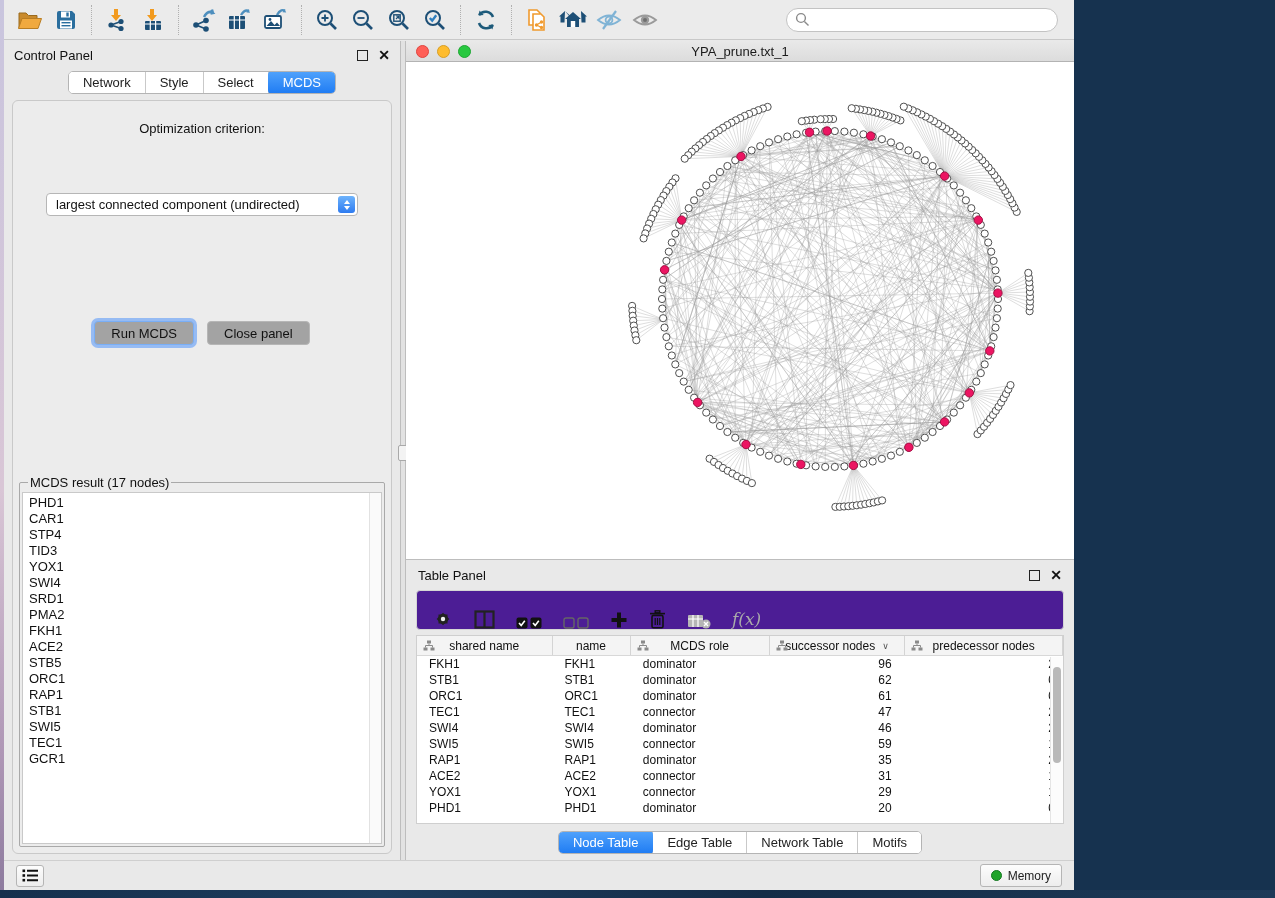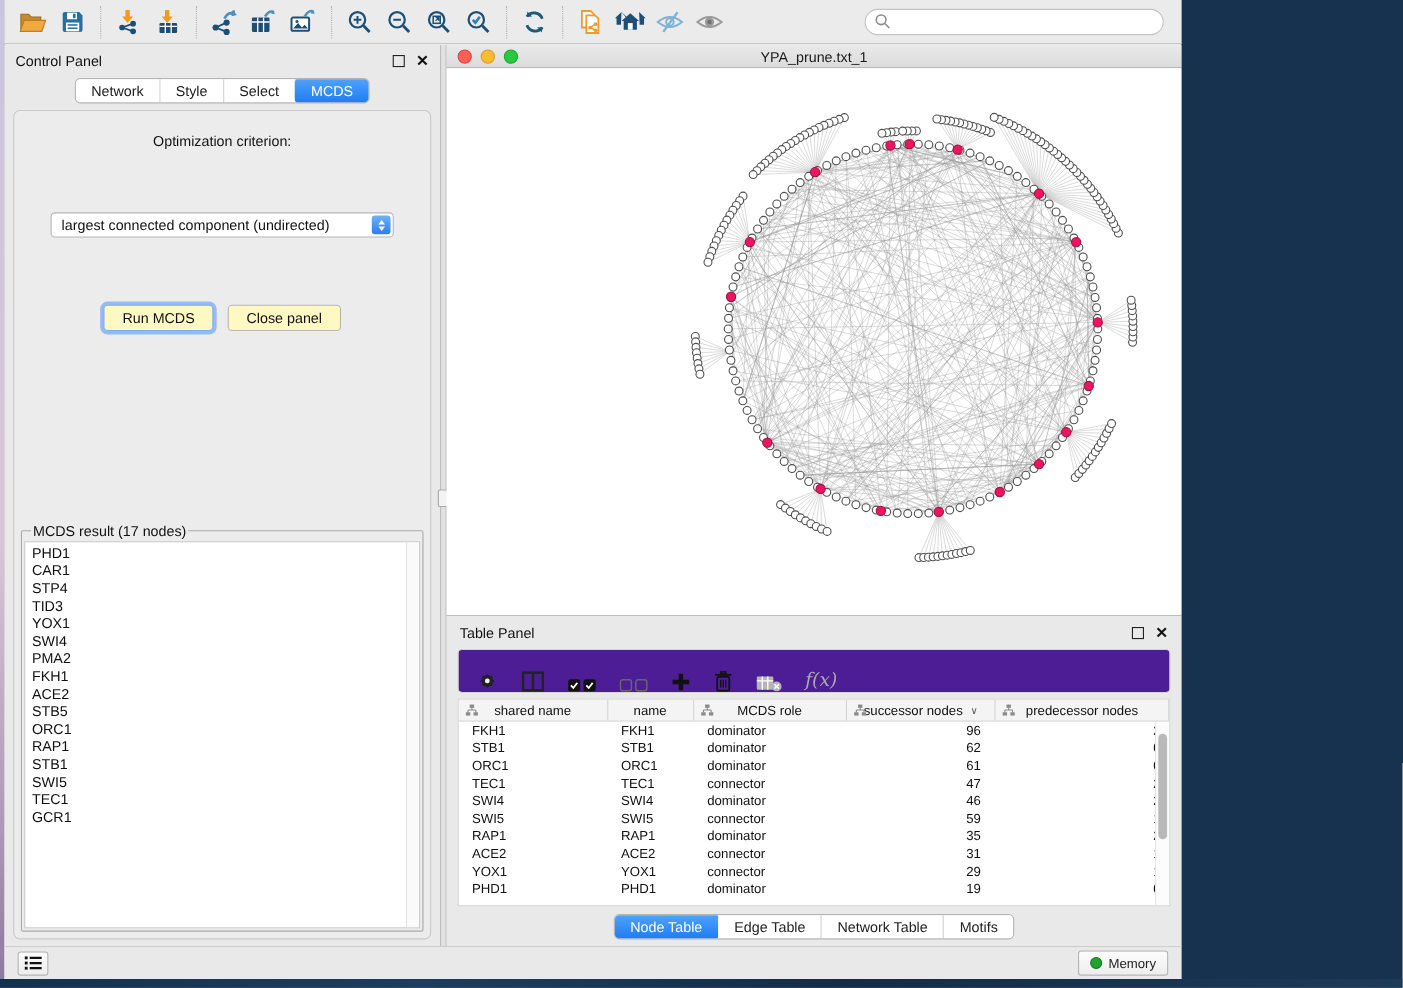--- a/index.html
+++ b/index.html
@@ -52,22 +52,22 @@
     border-radius:6px; display:flex; flex-direction:column; overflow:hidden;gap:48px; }
   .opt-label { text-align:center; font-size:13px; color:#111; margin-top:20px; }
   .select-row { display:flex; justify-content:center; margin-top:9px; }
   .mac-select { position:relative; width:312px; height:23px; background:#fff; border:1px solid #b6b6b6;
     border-radius:4px; font-size:13px; color:#111; display:flex; align-items:center; padding:0 24px 0 9px; cursor:pointer; }
   .mac-select .stepper { position:absolute; right:2px; top:2px; bottom:2px; width:17px; border-radius:3px;
     background:linear-gradient(#6db3fc,#2e7bf0); display:flex; flex-direction:column; align-items:center; justify-content:center; gap:2px; }
   .tri-up { width:0; height:0; border-left:3.5px solid transparent; border-right:3.5px solid transparent; border-bottom:4px solid #fff; }
   .tri-down { width:0; height:0; border-left:3.5px solid transparent; border-right:3.5px solid transparent; border-top:4px solid #fff; }
   .btn-row { display:flex; justify-content:center; gap:13px; margin-top:13px; }
-  .mac-btn { height:24px; padding:0 16px; background:#fef9c3; border:1px solid #b6b6b6; border-radius:4px;
-    font-size:13px; color:#111; cursor:pointer; }
+  .mac-btn { height:24px; padding:0 16px; background:#a3a3a3; border:1px solid #b6b6b6; border-radius:4px;
+    font-size:13px; color:#111; cursor:pointer;margin-top:44px; }
   .mac-btn.focused { border-color:#79aef5; box-shadow:0 0 0 3px rgba(80,148,250,.55); }
 
   .mcds-fieldset { margin:8px 6px 6px 6px; border:1px solid #a9a9a9; border-radius:2px;
     height:372px; padding:2px; background:#ececec; }
   .mcds-fieldset legend { font-size:13px; color:#111; padding:0 2px; margin-left:6px; }
   .mcds-list-wrap { position:relative; background:#fff; border:1px solid #c9c9c9; height:352px; overflow:hidden; }
   .mcds-list { padding:2px 0 0 6px; }
   .mcds-item { font-size:13px; color:#111; line-height:16px; }
   .mcds-scroll { position:absolute; right:0; top:0; bottom:0; width:12px; background:#fafafa; border-left:1px solid #e2e2e2; }
 
@@ -298,20 +298,21 @@
       <fieldset class="mcds-fieldset">
         <legend>MCDS result (17 nodes)</legend>
         <div class="mcds-list-wrap">
           <div class="mcds-list">
               <div class="mcds-item">PHD1</div>
               <div class="mcds-item">CAR1</div>
               <div class="mcds-item">STP4</div>
               <div class="mcds-item">TID3</div>
               <div class="mcds-item">YOX1</div>
               <div class="mcds-item">SWI4</div>
+              <div class="mcds-item">SRD1</div>
               <div class="mcds-item">PMA2</div>
               <div class="mcds-item">FKH1</div>
               <div class="mcds-item">ACE2</div>
               <div class="mcds-item">STB5</div>
               <div class="mcds-item">ORC1</div>
               <div class="mcds-item">RAP1</div>
               <div class="mcds-item">STB1</div>
               <div class="mcds-item">SWI5</div>
               <div class="mcds-item">TEC1</div>
               <div class="mcds-item">GCR1</div>
@@ -1312,21 +1313,21 @@
               <div class="td l" style="width: 146px;">YOX1</div>
               <div class="td l" style="width: 84px;">YOX1</div>
               <div class="td l" style="width: 150px;">connector</div>
               <div class="td r" style="width: 146px; padding-right: 14px;">29</div>
               <div class="td r" style="width: 170px; padding-right: 8px;">1</div>
             </div>
             <div class="trow">
               <div class="td l" style="width: 146px;">PHD1</div>
               <div class="td l" style="width: 84px;">PHD1</div>
               <div class="td l" style="width: 150px;">dominator</div>
-              <div class="td r" style="width: 146px; padding-right: 14px;">19</div>
+              <div class="td r" style="width: 146px; padding-right: 14px;">20</div>
               <div class="td r" style="width: 170px; padding-right: 8px;">0</div>
             </div>
           </div>
         <div class="tp-scroll">
             <div class="tp-thumb"></div>
           </div>
       </div>
       <div class="tp-tabs">
           <div class="seg">
             <span class="seg-item active">Node Table</span>

